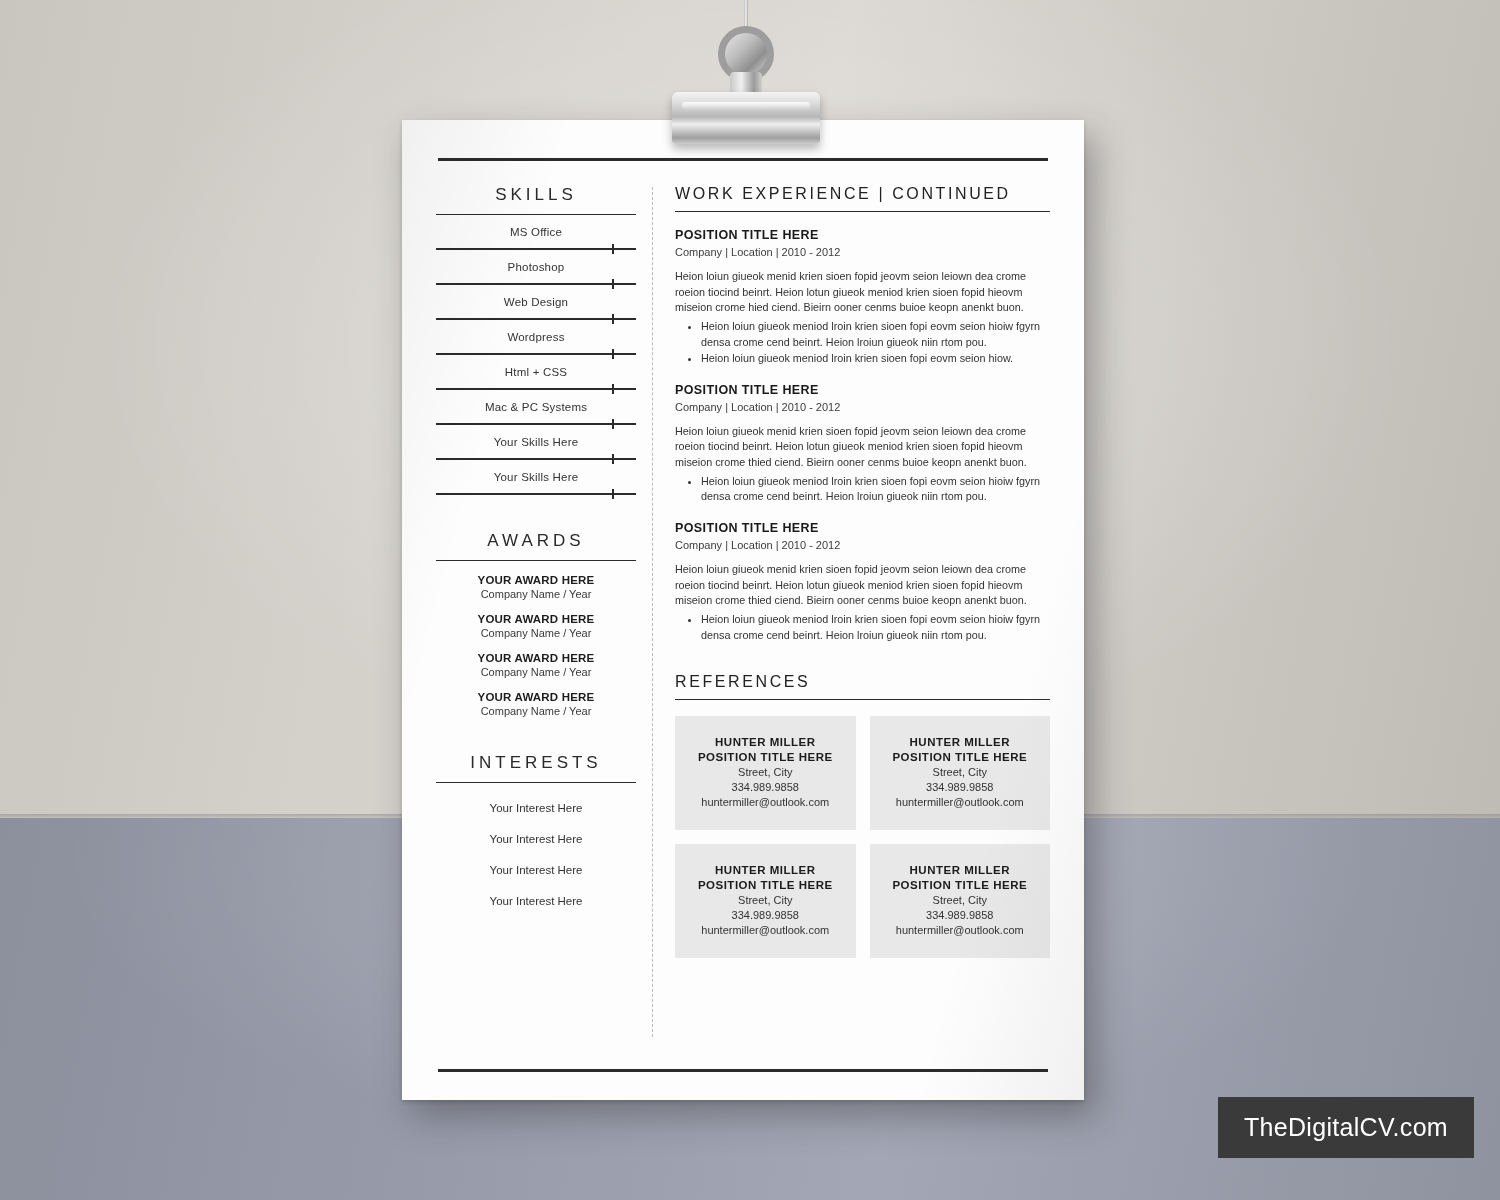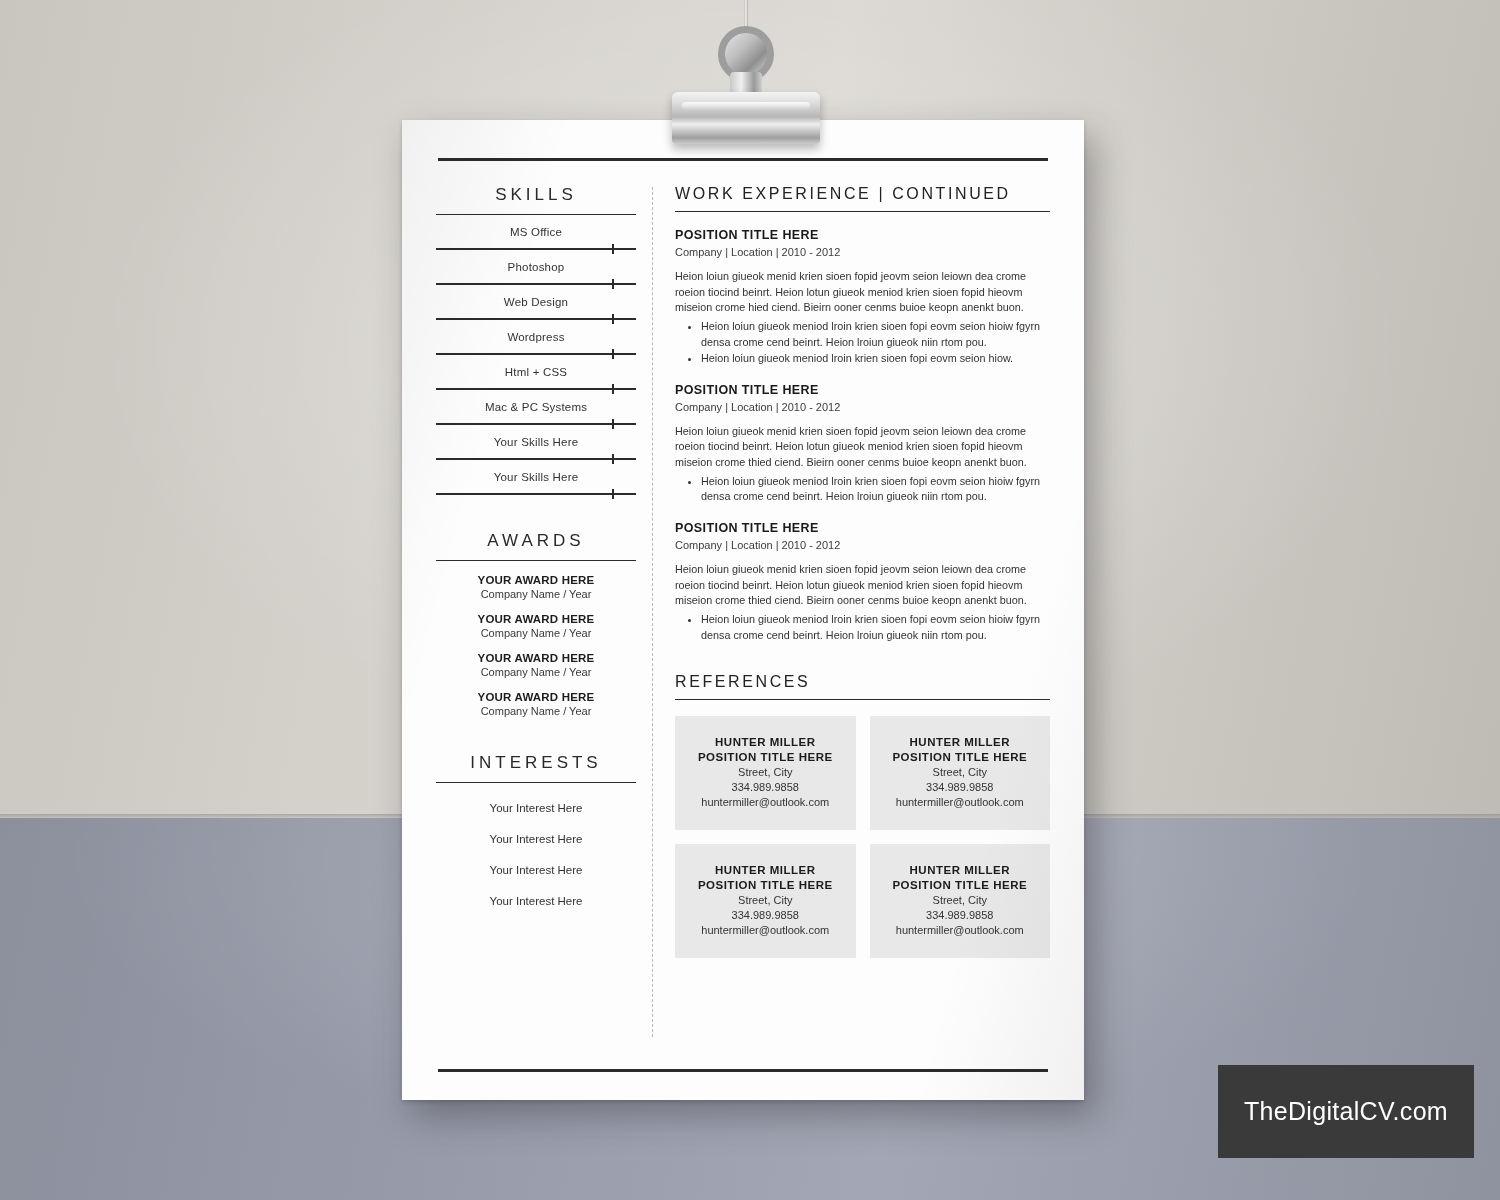--- a/index.html
+++ b/index.html
@@ -136,21 +136,21 @@
     background: #e8e8e8; padding: 20px 10px 22px 10px; text-align: center;
   }
   .ref-name { font-size: 11.5px; font-weight: bold; letter-spacing: 0.5px; color: #1b1b1b; }
   .ref-role { font-size: 11.5px; font-weight: bold; letter-spacing: 0.5px; color: #1b1b1b; margin-top: 3px; }
   .ref-line { font-size: 11px; color: #333; margin-top: 3px; }
 
   
   .watermark {
     position: absolute; right: 26px; bottom: 42px;
     background: #3a3a3a; color: #ffffff;
-    padding: 32px 26px; font-size: 25px; letter-spacing: 0.3px;
+    padding: 16px 26px; font-size: 25px; letter-spacing: 0.3px;
     z-index: 8;
   }
 </style>
 </head>
 <body>
 
 <div id="scene">
   <div class="wall-top"></div>
   <div class="wall-seam"></div>
   <div class="wall-bottom"></div>

